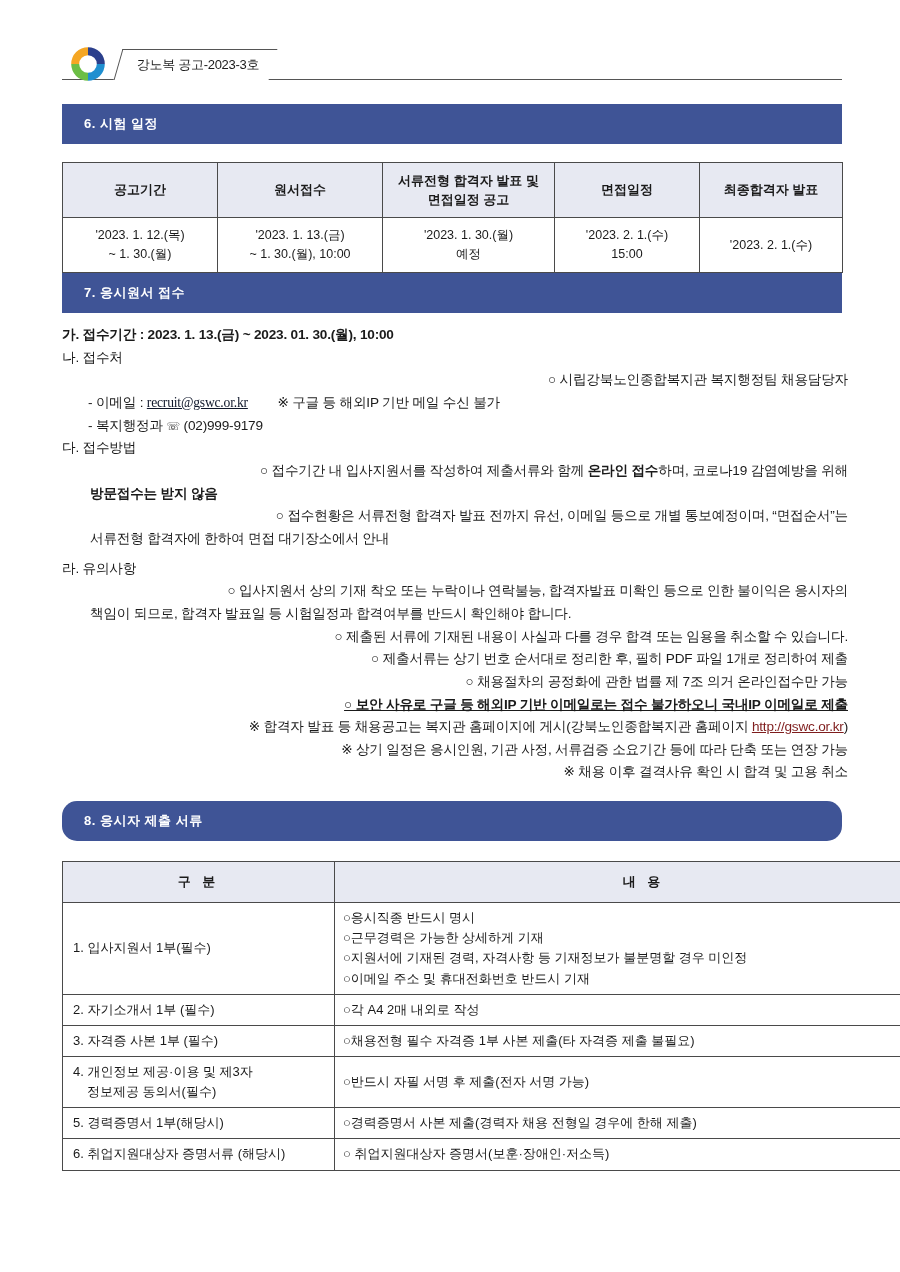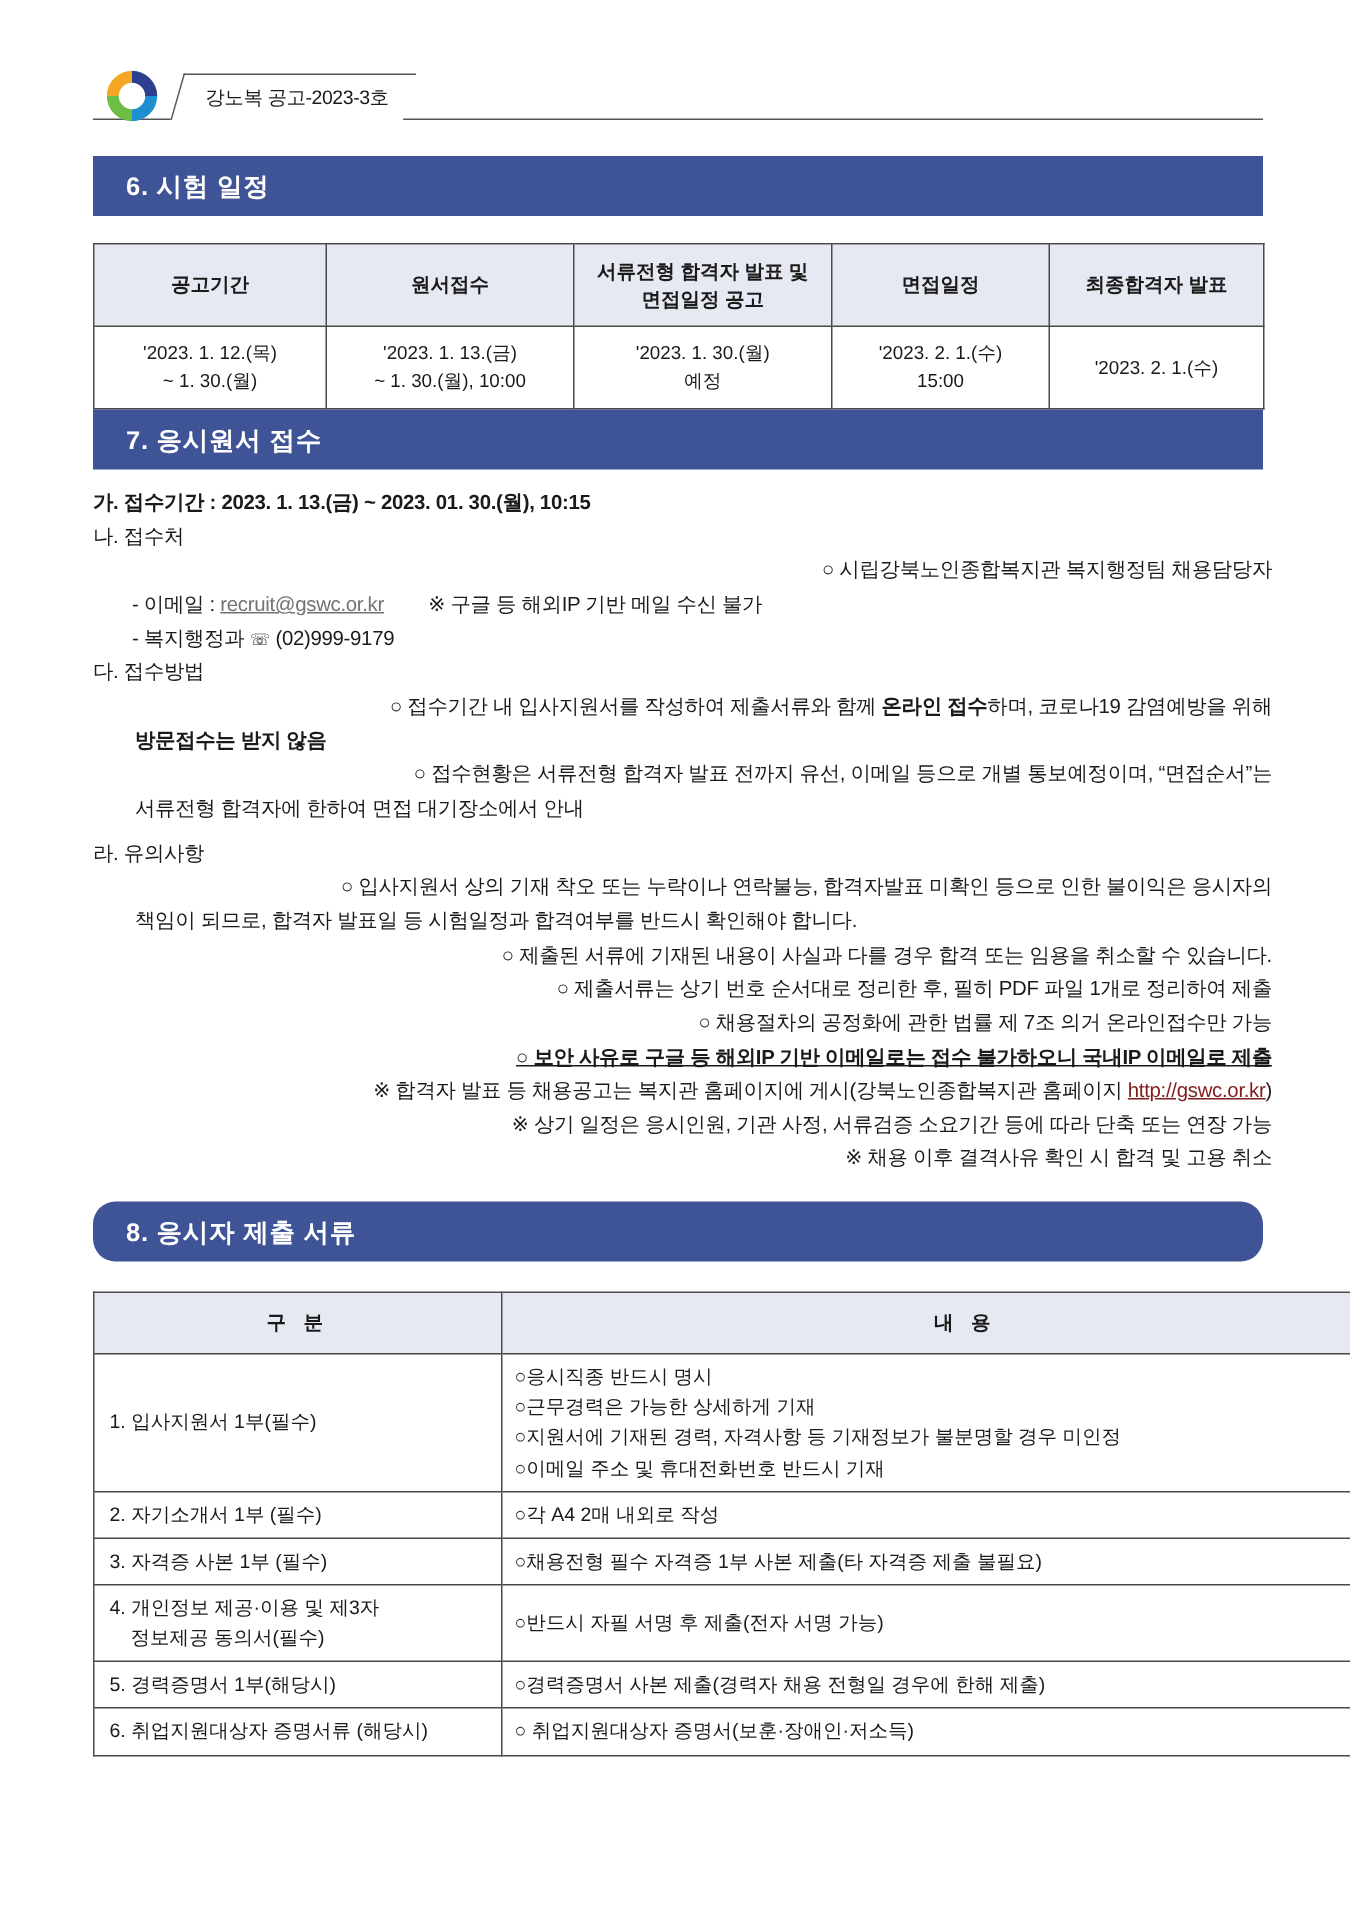--- a/index.html
+++ b/index.html
@@ -65,21 +65,21 @@
   }
 
   
   .section-bar {
     margin: 0 58px 0 62px;
     height: 40px;
     background: #3f5496;
     color: #ffffff;
     display: flex;
     align-items: center;
-    font-size: 17px;
+    font-size: 13px;
     font-weight: bold;
     letter-spacing: 0.5px;
     padding-left: 22px;
     box-sizing: border-box;
   }
   .bar-6 { margin-top: 14px; }
   .bar-7 { }
   .bar-8 { margin-top: 18px; border-radius: 15px; }
 
   
@@ -125,22 +125,23 @@
   .i1 { padding-left: 14px; text-align: right; }
   .i2 { padding-left: 26px; }
   .i3 { padding-left: 40px; }
   b { font-weight: bold; }
   .u { text-decoration: underline; }
   .link {
     color: #7f1d1d;
     text-decoration: underline;
   }
   .email {
-    color: #737373;
+    color: #0f172a;
     text-decoration: underline;
+    font-family: Liberation Serif, serif;
   }
   .small-ico { font-size: 11px; }
 
   
   .docs {
     margin: 20px 58px 0 62px;
     width: 891px;
     table-layout: fixed;
   }
   .docs th, .docs td {
@@ -227,21 +228,21 @@
           <span>'2023. 2. 1.(수)</span>
         </td>
       </tr>
     </tbody>
   </table>
 
   <div class="section-bar bar-7">7. 응시원서 접수</div>
 
   <div class="content" style="margin-top:12px;">
 
-    <div class="ln i0"><b>가. 접수기간 : 2023. 1. 13.(금) ~ 2023. 01. 30.(월), 10:15</b></div>
+    <div class="ln i0"><b>가. 접수기간 : 2023. 1. 13.(금) ~ 2023. 01. 30.(월), 10:00</b></div>
 
     <div class="ln i0">나. 접수처</div>
     <div class="ln i1">○ 시립강북노인종합복지관 복지행정팀 채용담당자</div>
     <div class="ln i2">
       <span>- 이메일 :</span>
       <span class="email">recruit@gswc.or.kr</span>
       <span style="padding-left:26px;">※ 구글 등 해외IP 기반 메일 수신 불가</span>
     </div>
     <div class="ln i2">
       <span>- 복지행정과</span>

